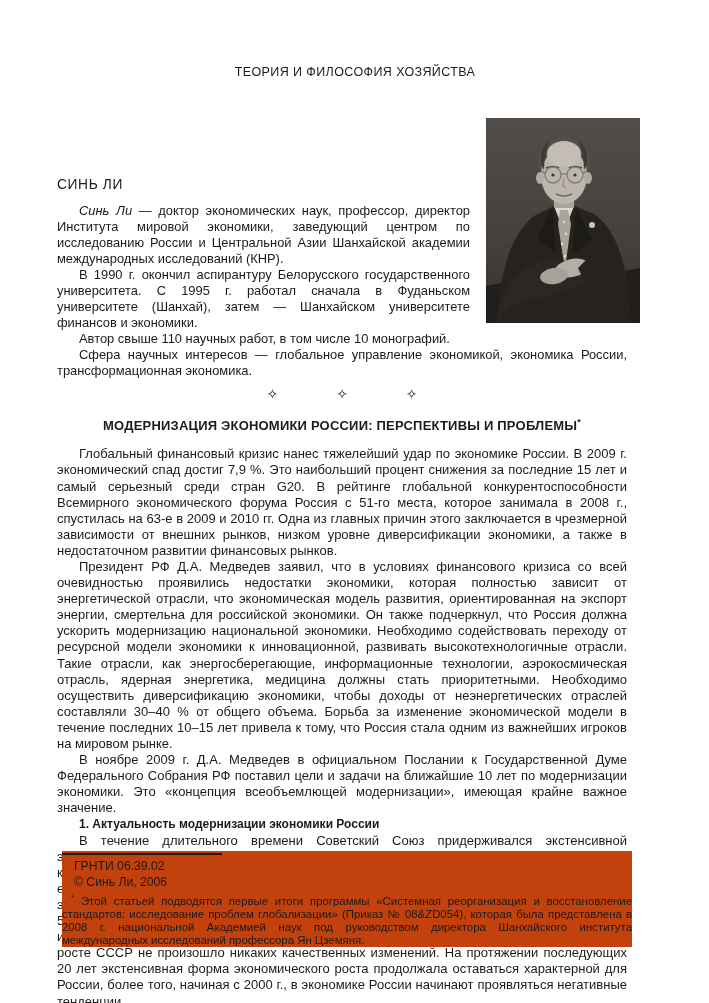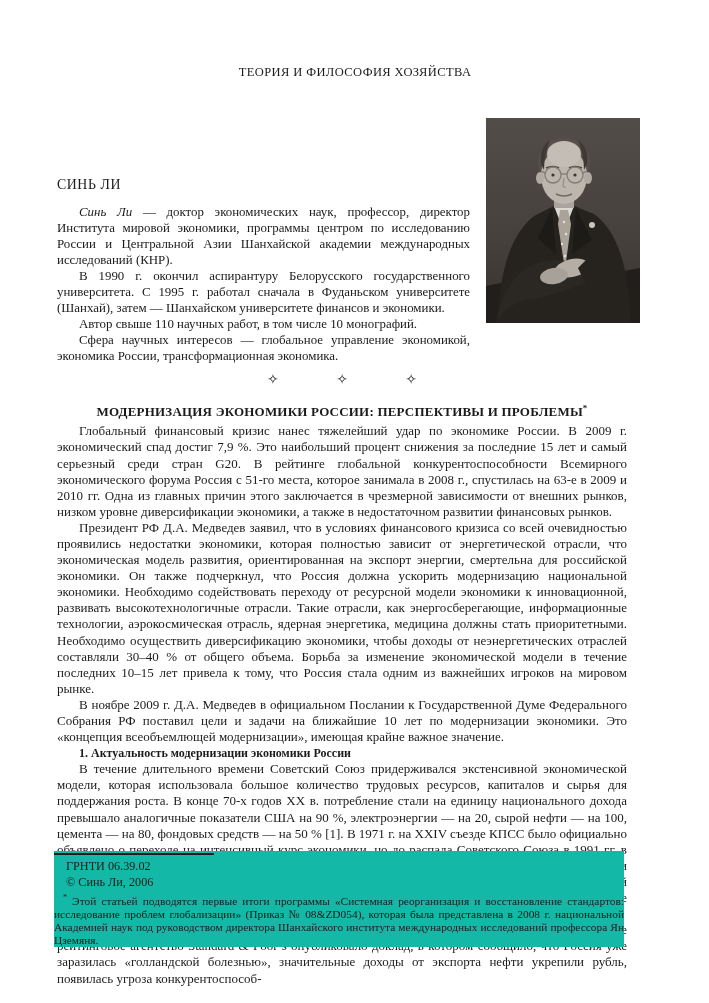--- a/index.html
+++ b/index.html
@@ -1,21 +1,21 @@
 <!DOCTYPE html>
 <html lang="ru"><head>
 <meta charset="utf-8">
 <style>
   html,body{margin:0;padding:0;background:#ffffff;}
   .page{
     position:relative;
     width:709px;height:1003px;
     background:#ffffff;
     overflow:hidden;
-    font-family:Liberation Serif, serif;
+    font-family:Liberation Sans, sans-serif;
     color:#1b1b1b;
   }
   .running-head{
     position:absolute;top:65px;left:70px;width:570px;
     text-align:center;font-size:12.5px;letter-spacing:.4px;
     white-space:nowrap;
   }
   .content{
     position:absolute;top:118px;left:57px;width:570px;
   }
@@ -37,34 +37,34 @@
   .italic{font-style:italic;}
   .clear{clear:both;}
   .separator{
     text-align:center;margin-top:7px;
     font-size:14px;color:#222;
   }
   .separator .diamond{margin:0 27px;}
   .article-title{
     text-align:center;font-weight:bold;
     font-size:13px;letter-spacing:.2px;
-    margin-top:15px;margin-bottom:3px;
+    margin-top:15px;margin-bottom:13px;
   }
   .article-title sup{font-size:9px;}
   .body-para{
     margin:0;font-size:13px;line-height:16.1px;
     text-align:justify;text-indent:22px;
   }
   .section-heading{
     margin:0;font-size:12px;line-height:16.1px;
     font-weight:bold;text-indent:22px;
   }
   .footer{
-    position:absolute;top:851px;left:54px;width:570px;
-    background:#14b8a6;padding-top:2px;
+    position:absolute;top:851px;left:62px;width:570px;
+    background:#c2410c;padding-top:2px;
   }
   .footer-rule{
     width:160px;height:0;
     border-top:2px solid #1b1b1b;
     margin-bottom:4px;
   }
   .footer-line{
     margin:0;font-size:12.2px;line-height:15.6px;
     padding-left:12px;
   }
@@ -145,21 +145,21 @@
         <circle cx="67" cy="57" r="1.6" fill="#3a3631"></circle>
         <circle cx="89" cy="57" r="1.6" fill="#3a3631"></circle>
 
         <path d="M78,60 L77,68 Q78,70 80,69" stroke="#938d85" stroke-width="1.2" fill="none"></path>
         <path d="M70,76 Q78,80 86,76" stroke="#6f6962" stroke-width="1.4" fill="none"></path>
       </svg>
     </div>
 
     <div class="author-name">СИНЬ ЛИ</div>
 
-    <p class="bio first"><span class="italic">Синь Ли</span><span> — доктор экономических наук, профессор, директор Института мировой экономики, программы центром по исследованию России и Центральной Азии Шанхайской академии международных исследований (КНР).</span></p>
+    <p class="bio first"><span class="italic">Синь Ли</span><span> — доктор экономических наук, профессор, директор Института мировой экономики, заведующий центром по исследованию России и Центральной Азии Шанхайской академии международных исследований (КНР).</span></p>
     <p class="bio">В 1990 г. окончил аспирантуру Белорусского государственного университета. С 1995 г. работал сначала в Фуданьском университете (Шанхай), затем — Шанхайском университете финансов и экономики.</p>
     <p class="bio">Автор свыше 110 научных работ, в том числе 10 монографий.</p>
     <p class="bio">Сфера научных интересов — глобальное управление экономикой, экономика России, трансформационная экономика.</p>
 
     <div class="clear"></div>
 
     <div class="separator">
       <span class="diamond">✧</span>
       <span class="diamond">✧</span>
       <span class="diamond">✧</span>

